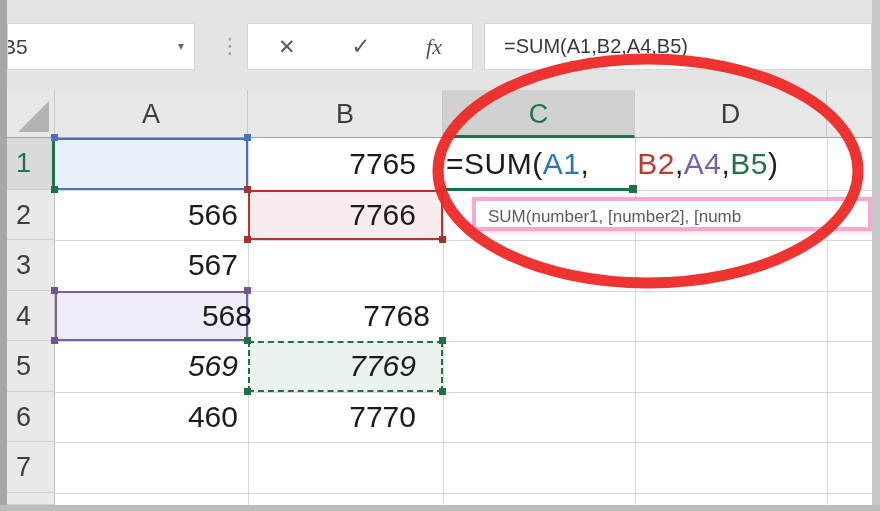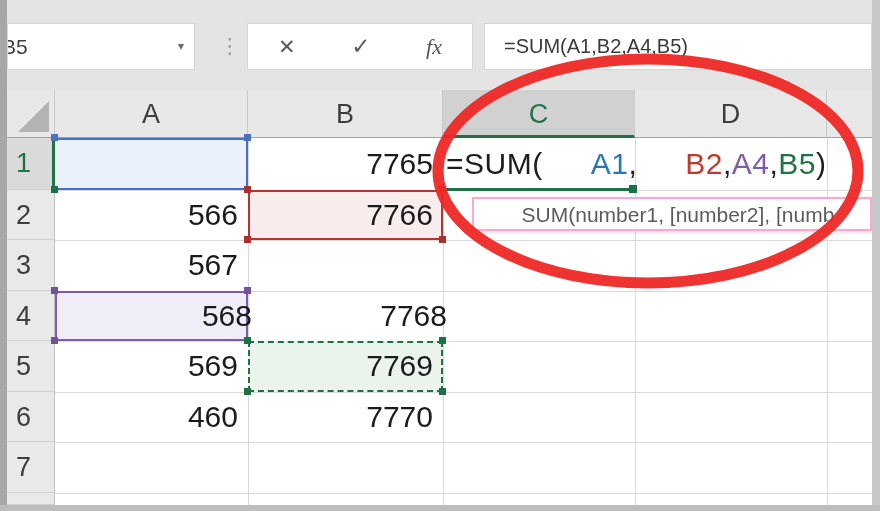--- a/index.html
+++ b/index.html
@@ -48,49 +48,49 @@
   .rh-5{top:251px;height:50.5px;line-height:50.5px;}
   .rh-6{top:301.5px;height:50.5px;line-height:50.5px;}
   .rh-7{top:352px;height:50.5px;line-height:50.5px;}
   .rh-8{top:402.5px;height:12.5px;line-height:40px;overflow:hidden;}
   
   .vline{position:absolute;top:48px;width:1px;height:367px;background:#d9d9d9;z-index:1;}
   .hline{position:absolute;left:48px;width:817px;height:1px;background:#d9d9d9;z-index:1;}
   
   .val{position:absolute;text-align:right;padding-right:10px;font-size:30px;color:#1b1b1b;z-index:5;white-space:nowrap;}
   .col-a{left:48px;width:193px;}
-  .col-b{left:241px;width:195px;}
+  .col-b{left:224px;width:195px;}
   .r1{top:48px;height:51.5px;line-height:51.5px;}
   .r2{top:99.5px;height:50.5px;line-height:50.5px;}
   .r3{top:150px;height:50.5px;line-height:50.5px;}
   .r4{top:200.5px;height:50.5px;line-height:50.5px;margin-left:14px;}
-  .r5{top:251px;height:50.5px;line-height:50.5px;}
+  .r5{top:251px;height:50.5px;line-height:50.5px;font-style:italic;}
   .r6{top:301.5px;height:50.5px;line-height:50.5px;}
   
   .ov{position:absolute;z-index:3;}
   .ov-a1{left:48px;top:48px;width:193px;height:51.5px;background:#EAF1FB;
          border-top:2px solid #4472C4;border-right:2px solid #4472C4;border-bottom:2px solid #4472C4;}
   .ov-b2{left:241px;top:99.5px;width:195px;height:50.5px;background:#F8EDEC;border:2px solid #B5352D;}
   .ov-a4{left:48px;top:200.5px;width:193px;height:50.5px;background:#F1EDF8;border:2px solid #7B5EA7;}
   .ov-b5{left:241px;top:251px;width:195px;height:50.5px;background:#EAF3EC;border:2px dashed #1E7145;}
   .hd{position:absolute;width:7px;height:7px;z-index:6;}
   .hd-blue{background:#4472C4;}
   .hd-red{background:#A8322B;}
   .hd-purple{background:#6F5596;}
   .hd-green{background:#1E7145;}
   
   .c1-text{position:absolute;left:439px;top:48px;height:51.5px;line-height:51.5px;font-size:30px;color:#1d1d1d;
            white-space:nowrap;z-index:6;letter-spacing:0.5px;}
-  .f-b{color:#2E75B6;margin-left:48px;} .f-r{color:#BE3A30;margin-left:48px;} .f-p{color:#7B5EA7;} .f-g{color:#217346;}
+  .f-b{color:#2E75B6;} .f-r{color:#BE3A30;margin-left:48px;} .f-p{color:#7B5EA7;} .f-g{color:#217346;}
   .c1-underline{position:absolute;left:436px;top:97.5px;width:186px;height:3px;background:#1E7145;z-index:6;}
   .c1-handle{position:absolute;left:622px;top:95px;width:8px;height:8px;background:#1E7145;z-index:6;}
   
-  .tooltip{position:absolute;left:465px;top:107px;width:400px;height:34px;background:#fff;border:2px solid #f9a8d4;
-           box-shadow:2px 2px 4px rgba(0,0,0,0.12);line-height:32px;font-size:21px;color:#5c5c5c;
-           padding-left:12px;white-space:nowrap;overflow:hidden;z-index:7;text-align:center;}
+  .tooltip{position:absolute;left:465px;top:107px;width:400px;height:34px;background:#fff;border:4px solid #f9a8d4;
+           box-shadow:2px 2px 4px rgba(0,0,0,0.12);line-height:32px;font-size:17px;color:#5c5c5c;
+           padding-left:12px;white-space:nowrap;overflow:hidden;z-index:7;}
   
   .annotation{position:absolute;left:0;top:0;width:880px;height:511px;z-index:10;pointer-events:none;}
 </style>
 </head>
 <body>
 
 <div class="window">
 
   <div class="topbar">
     <div class="name-box">

